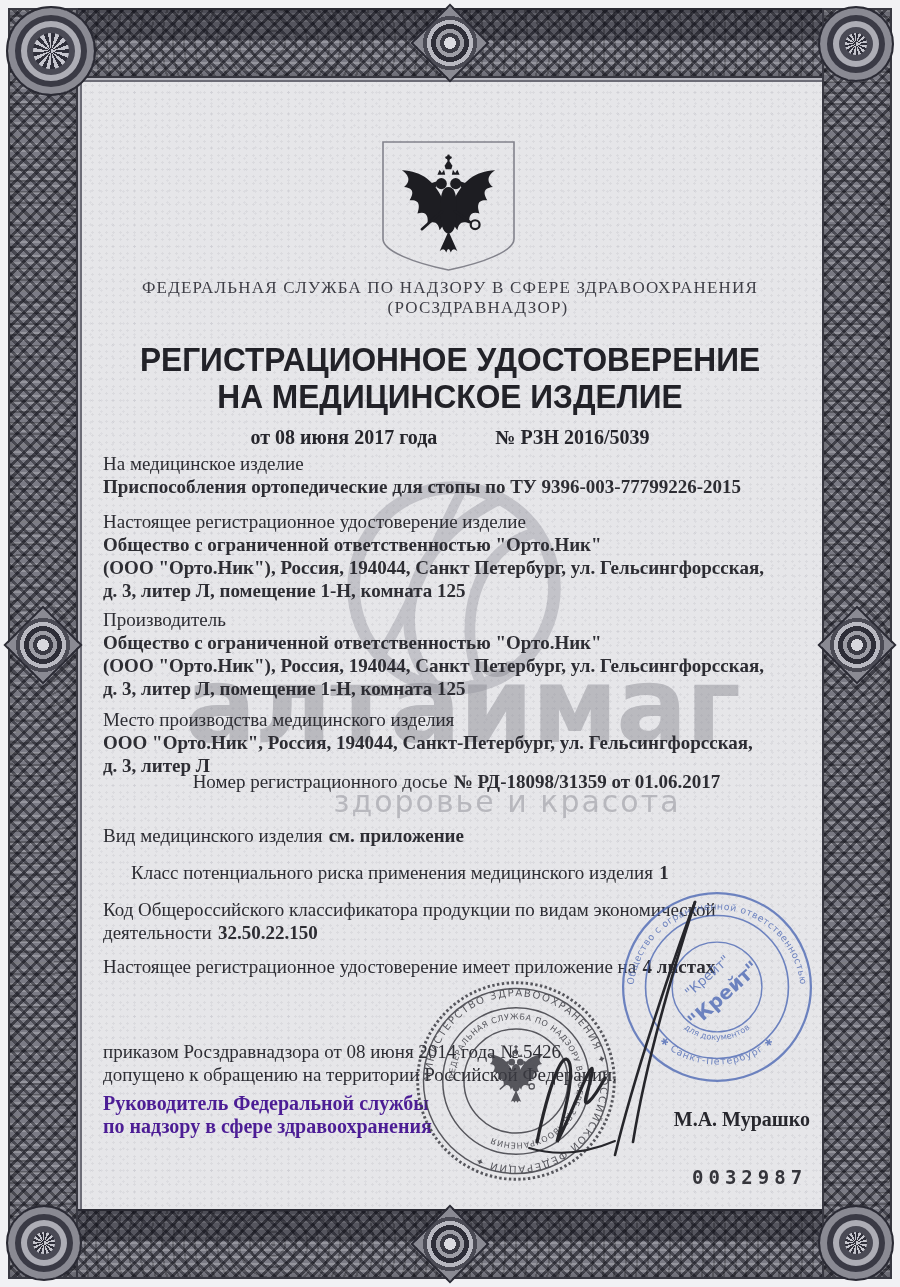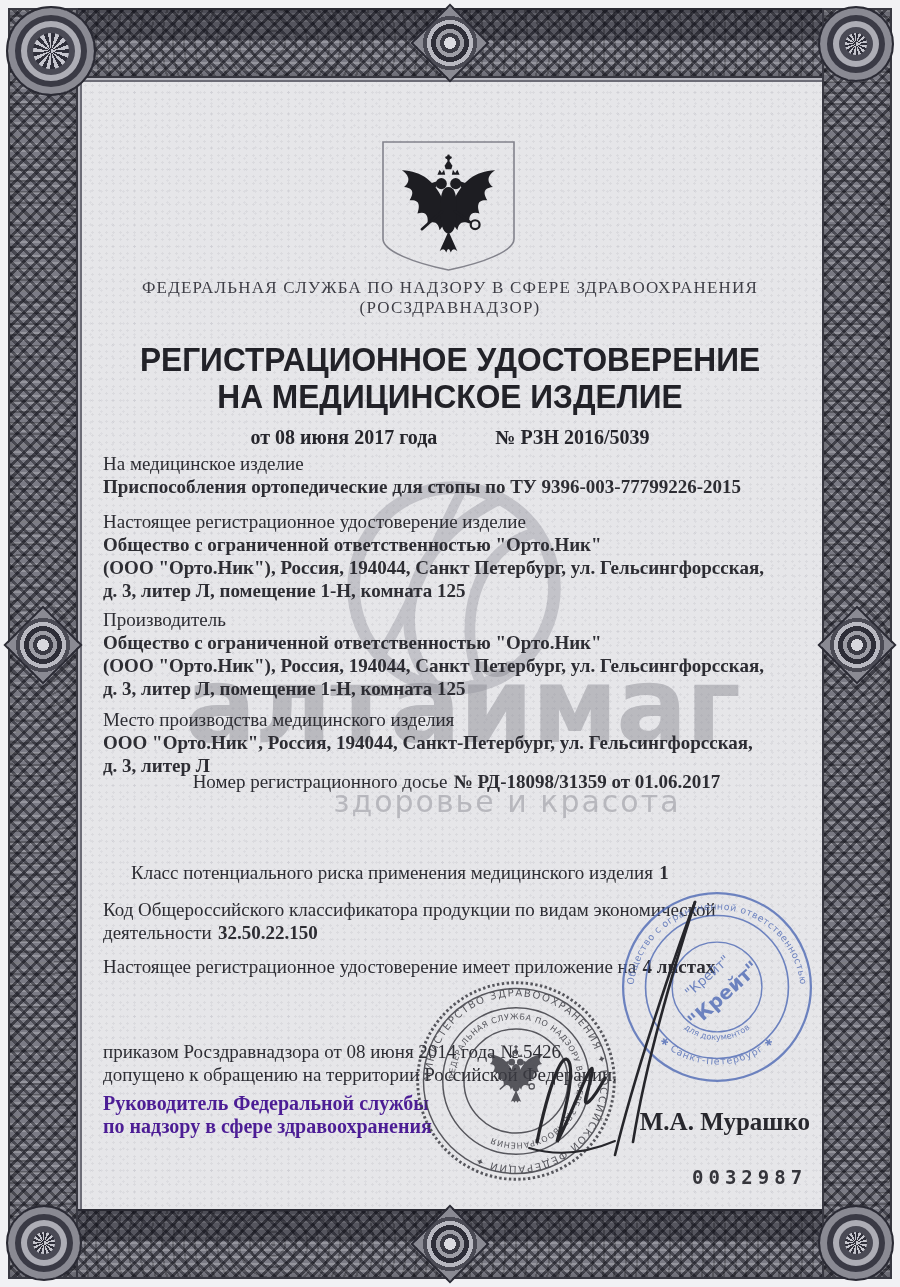--- a/index.html
+++ b/index.html
@@ -48,21 +48,21 @@
   .authority{left:82px;width:736px;text-align:center;font-size:17px;letter-spacing:1.2px;color:#3e3e46;z-index:5;position:absolute;}
   .doc-title{left:82px;width:736px;text-align:center;font-weight:bold;font-size:33px;color:#222228;
     font-family:"Liberation Sans","DejaVu Sans",sans-serif;transform:scaleX(.96);z-index:5;position:absolute;letter-spacing:0;}
   .dateline{left:82px;width:736px;display:flex;justify-content:center;gap:58px;
     font-weight:bold;font-size:20px;color:#26262c;z-index:5;position:absolute;}
   .par{position:absolute;left:103px;width:707px;font-size:19px;z-index:5;color:#2d2d33;}
   .line{line-height:23px;min-height:23px;}
   .b{font-weight:bold;}
   .ml{margin-left:.33em;}
   .sig-title{position:absolute;left:103px;width:420px;font-size:20px;font-weight:bold;color:#4c1d95;z-index:5;}
-  .sig-name{position:absolute;left:598px;top:1108px;width:212px;text-align:right;font-size:25px;font-weight:bold;color:#27272d;z-index:5;}
+  .sig-name{position:absolute;left:598px;top:1108px;width:212px;text-align:right;font-size:20px;font-weight:bold;color:#27272d;z-index:5;}
   .serial{position:absolute;left:692px;top:1166px;font-family:"DejaVu Sans Mono","Liberation Mono",monospace;
     font-size:19px;letter-spacing:5px;color:#35353b;font-weight:600;z-index:5;text-align:center;}
   
   .wm{position:absolute;z-index:4;color:#90909a;}
   .wm-logo{left:337px;top:468px;width:234px;height:240px;opacity:.40;}
   .wm-brand{left:92px;top:653px;width:740px;text-align:center;
     font-family:"DejaVu Sans","Liberation Sans",sans-serif;font-weight:700;
     font-size:106px;letter-spacing:-2px;color:#92929a;opacity:.52;line-height:1;}
   .wm-tagline{left:262px;top:784px;width:490px;text-align:center;
     font-family:"DejaVu Sans","Liberation Sans",sans-serif;
@@ -129,21 +129,21 @@
   </svg>
   <div class="abs wm wm-tagline">здоровье и красота</div>
   <div class="abs wm wm-brand">алтаймаг</div>
 
   <svg class="abs" style="left:380px;top:139px;width:137px;height:134px;z-index:5;color:#1d1d22;" viewBox="0 0 137 134">
     <path d="M3 3 H134 V100 C134 112 103 124 68.5 131 C34 124 3 112 3 100 Z" fill="none" stroke="#83838c" stroke-width="1.6"></path>
     <use href="#eagle" x="13" y="8" width="111" height="111"></use>
   </svg>
 
   <div class="authority" style="top:278px;">ФЕДЕРАЛЬНАЯ СЛУЖБА ПО НАДЗОРУ В СФЕРЕ ЗДРАВООХРАНЕНИЯ</div>
-  <div class="authority" style="top:298px;">(РОСЗДРАВНАДЗОР)</div>
+  <div class="authority" style="top:298px;margin-left:28px;">(РОСЗДРАВНАДЗОР)</div>
 
   <div class="doc-title" style="top:341px;">РЕГИСТРАЦИОННОЕ УДОСТОВЕРЕНИЕ</div>
   <div class="doc-title" style="top:378px;">НА МЕДИЦИНСКОЕ ИЗДЕЛИЕ</div>
   <div class="dateline" style="top:426px;">
     <span>от 08 июня 2017 года</span>
     <span>№  РЗН 2016/5039</span>
   </div>
 
   <div class="par" style="top:452px;">
     <div class="line">На медицинское изделие</div>
@@ -167,20 +167,23 @@
   <div class="par" style="top:708px;">
     <div class="line">Место производства медицинского изделия</div>
     <div class="line b">ООО "Орто.Ник", Россия, 194044, Санкт-Петербург, ул. Гельсингфорсская,</div>
     <div class="line b">д. 3, литер Л</div>
   </div>
 
   <div class="par" style="top:770px;text-align:center;">
     <div class="line"><span>Номер регистрационного досье</span><span class="b ml">№ РД-18098/31359 от 01.06.2017</span></div>
   </div>
 
+  <div class="par" style="top:824px;">
+    <div class="line"><span>Вид медицинского изделия</span><span class="b ml">см. приложение</span></div>
+  </div>
 
   <div class="par" style="top:861px;margin-left:28px;">
     <div class="line"><span>Класс потенциального риска применения медицинского изделия</span><span class="b ml">1</span></div>
   </div>
 
   <div class="par" style="top:898px;">
     <div class="line" style="line-height:23px;"><span>Код Общероссийского классификатора продукции по видам экономической деятельности</span><span class="b ml">32.50.22.150</span></div>
   </div>
 
   <div class="par" style="top:955px;">

